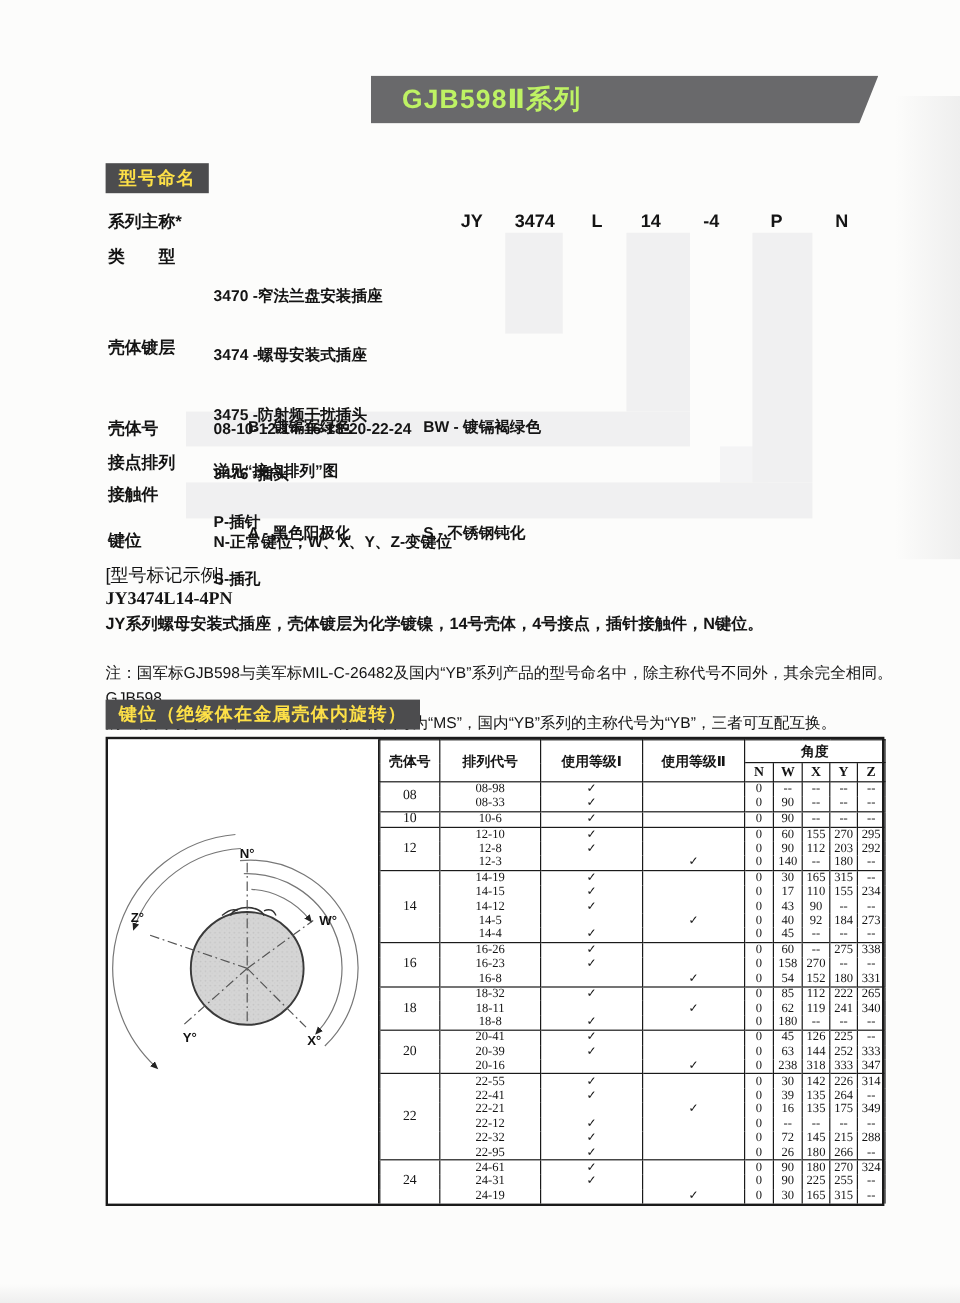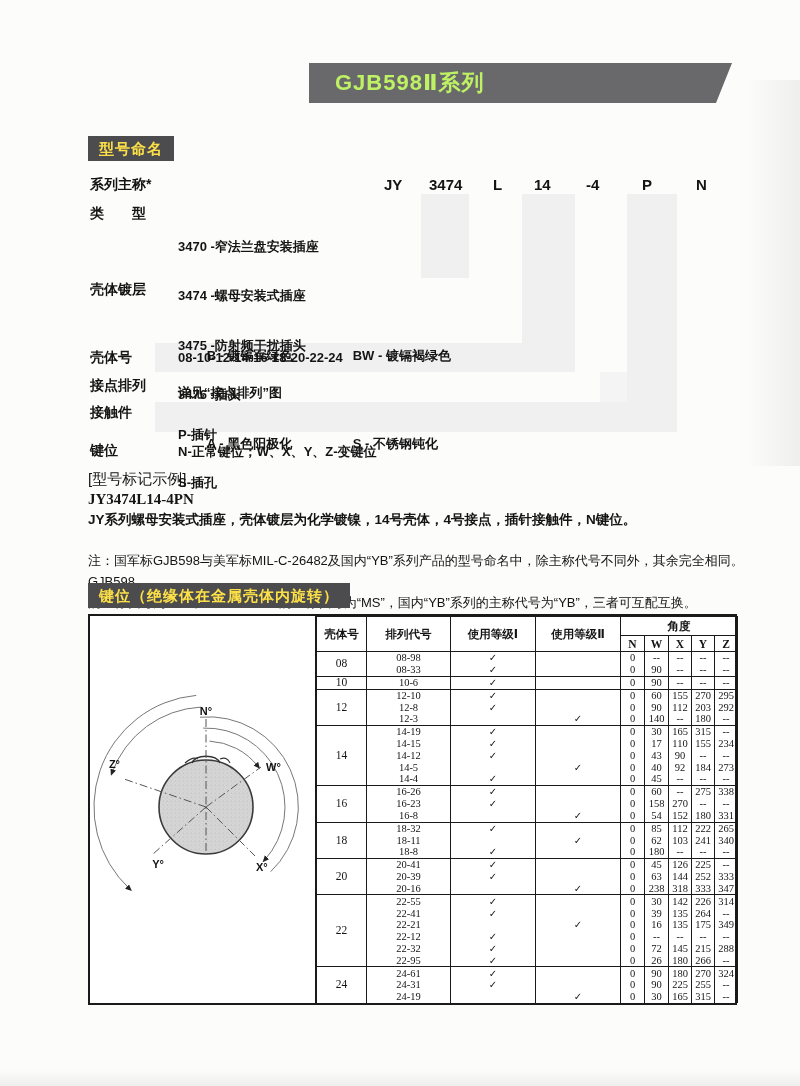--- a/index.html
+++ b/index.html
@@ -368,21 +368,21 @@
           <td class="ser">112</td>
           <td class="ser">222</td>
           <td class="ser">265</td>
         </tr>
         <tr>
           <td class="ser">18-11</td>
           <td class="chk"></td>
           <td class="chk">✓</td>
           <td class="ser">0</td>
           <td class="ser">62</td>
-          <td class="ser">103</td>
+          <td class="ser">119</td>
           <td class="ser">241</td>
           <td class="ser">340</td>
         </tr>
         <tr>
           <td class="ser">18-8</td>
           <td class="chk">✓</td>
           <td class="chk"></td>
           <td class="ser">0</td>
           <td class="ser">180</td>
           <td class="ser">--</td>

